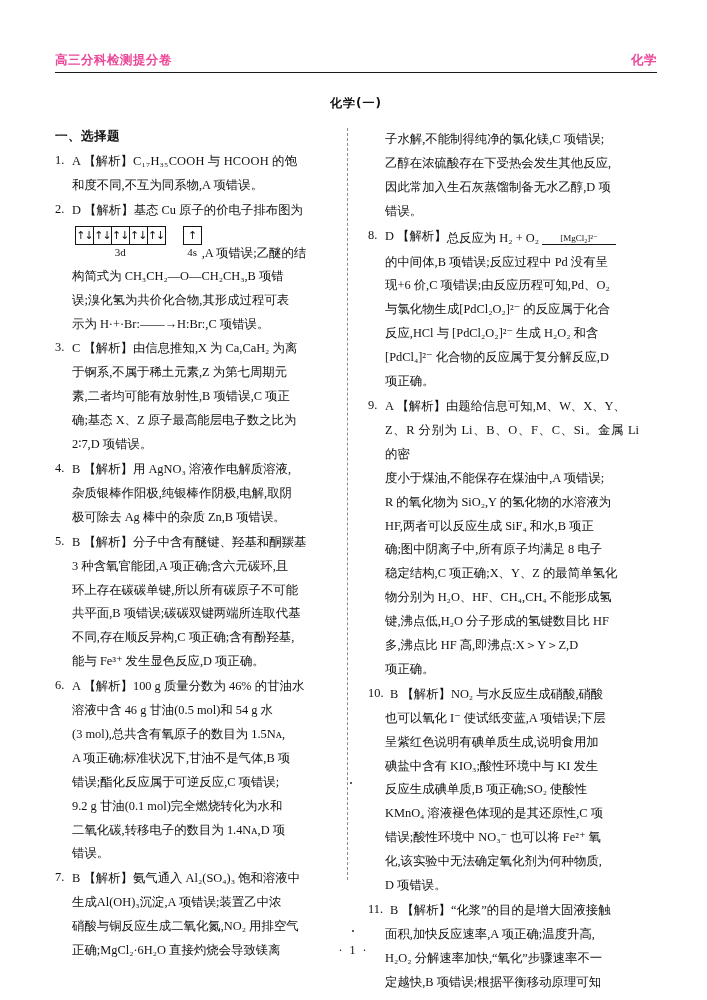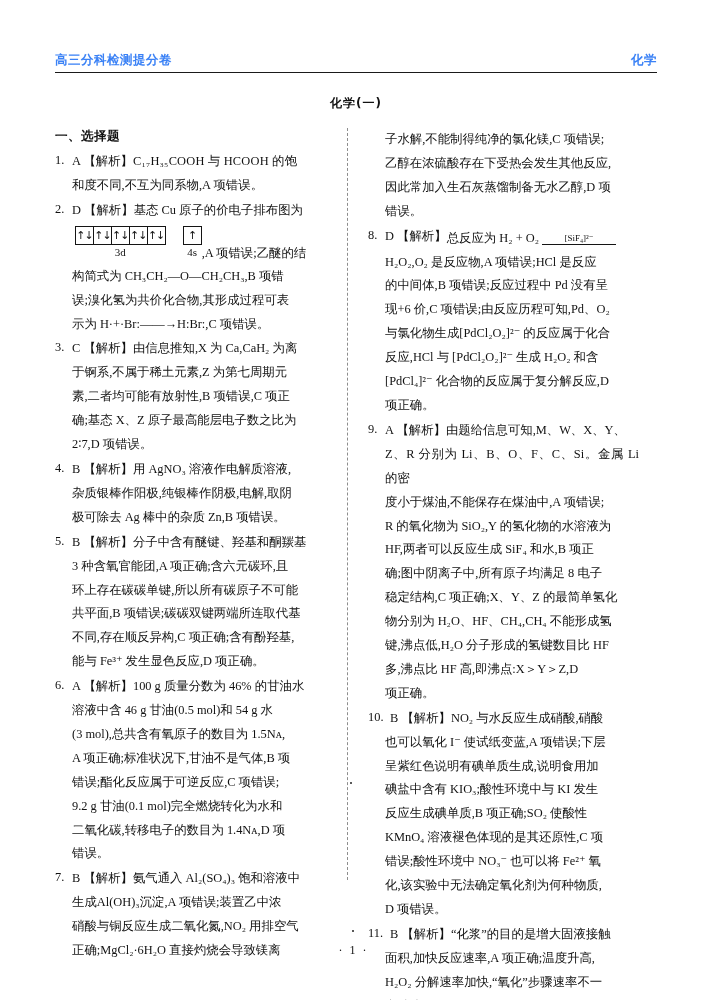--- a/index.html
+++ b/index.html
@@ -21,21 +21,21 @@
   .runhead{
     display:flex;align-items:flex-end;justify-content:space-between;
     border-bottom:1.6px solid #1a1a1a;
     padding-bottom:3px;
     margin-bottom:22px;
   }
   .runhead .rh-left,.runhead .rh-right{
     font-size:12.5px;
     letter-spacing:.5px;
     font-weight:600;
-    color:#3b82f6;
+    color:#ec4899;
     font-family:"DejaVu Sans","Liberation Sans",sans-serif;
   }
 
   
   .paper-title{
     text-align:center;
     font-size:12px;
     font-weight:700;
     letter-spacing:1px;
     margin:6px 0 16px 0;
@@ -271,26 +271,25 @@
       <div class="cont">乙醇在浓硫酸存在下受热会发生其他反应,</div>
       <div class="cont">因此常加入生石灰蒸馏制备无水乙醇,D 项</div>
       <div class="cont">错误。</div>
 
       <div class="item">
         <span class="num">8.</span>
         <span>D</span>
         <span class="jx">【解析】</span><span class="rxn">
             <span>总反应为 H₂ + O₂</span>
             <span class="arrowbar">
-              <span class="top">[SiF₄]²⁻</span>
+              <span class="top">[MgCl₂]²⁻</span>
               <span class="bar"></span>
             </span>
           </span>
       </div>
-      <div class="cont">H₂O₂,O₂ 是反应物,A 项错误;HCl 是反应</div>
       <div class="cont">的中间体,B 项错误;反应过程中 Pd 没有呈</div>
       <div class="cont">现+6 价,C 项错误;由反应历程可知,Pd、O₂</div>
       <div class="cont">与氯化物生成[PdCl₂O₂]²⁻ 的反应属于化合</div>
       <div class="cont">反应,HCl 与 [PdCl₂O₂]²⁻ 生成 H₂O₂ 和含</div>
       <div class="cont">[PdCl₄]²⁻ 化合物的反应属于复分解反应,D</div>
       <div class="cont">项正确。</div>
 
       <div class="item">
         <span class="num">9.</span>
         <span>A</span>

